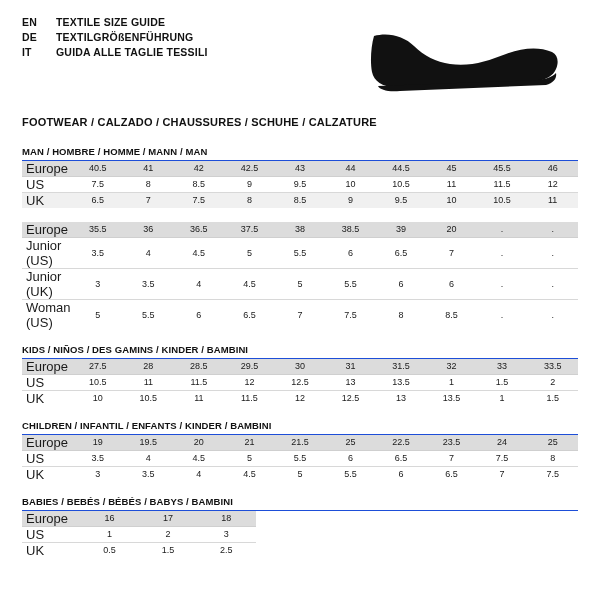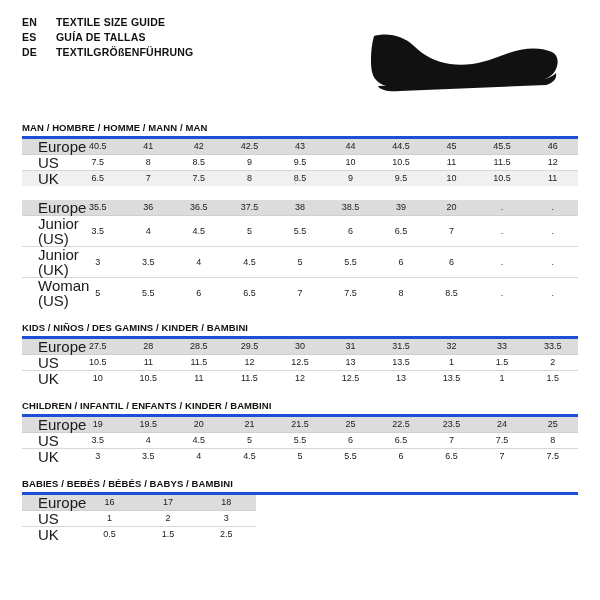--- a/index.html
+++ b/index.html
@@ -67,21 +67,21 @@
   }
   .section.tight {
     margin-top: 14px;
   }
   .section-title {
     font-size: 9.5px;
     font-weight: bold;
     letter-spacing: 0.1px;
     color: #111;
     padding-bottom: 3px;
-    border-bottom: 3px solid #1d4ed8;
+    border-bottom: 1px solid #1d4ed8;
     margin-bottom: 0;
   }
   table.sizes {
     border-collapse: collapse;
     width: 100%;
     table-layout: fixed;
   }
   table.sizes.babies {
     width: 42%;
   }
@@ -93,22 +93,22 @@
     padding: 0;
     text-align: center;
     vertical-align: middle;
     border-bottom: 1px solid #d8d8d8;
   }
   table.sizes tr:last-child td {
     border-bottom: none;
   }
   table.sizes td.rowhead {
     text-align: left;
-    padding-left: 16px;
-    font-size: 15px;
+    padding-left: 4px;
+    font-size: 13px;
   }
   table.sizes tr.head td {
     background: #dcdcdc;
     border-bottom: 1px solid #cfcfcf;
   }
   table.sizes tr.shade td {
     background: #f0f0f0;
   }
   .empty {
     color: transparent;
@@ -120,38 +120,39 @@
 <div class="page">
 
   <div class="header">
     <table class="lang-table">
       <tbody>
           <tr>
         <td class="lang-code">EN</td>
         <td class="lang-title">TEXTILE SIZE GUIDE</td>
       </tr>
       <tr>
-        <td class="lang-code">ES</td>
-        <td class="lang-title">GUÍA DE TALLAS</td>
-      </tr>
-      <tr>
         <td class="lang-code">DE</td>
         <td class="lang-title">TEXTILGRÖßENFÜHRUNG</td>
+      </tr>
+      <tr>
+        <td class="lang-code">IT</td>
+        <td class="lang-title">GUIDA ALLE TAGLIE TESSILI</td>
       </tr>
     </tbody>
       </table>
 
     <div class="shoe-art">
       <svg width="190" height="70" viewBox="0 0 190 70" xmlns="http://www.w3.org/2000/svg">
         <path d="M4 6 C18 2 34 6 44 16 C54 26 66 32 80 34 C100 37 118 31 136 24 C152 18 168 16 182 22 C188 25 189 32 186 39 C183 46 176 50 166 51 L28 57 C14 58 4 52 2 42 C0 32 1 16 4 6 Z" fill="#111111"></path>
         <path d="M8 56 L168 50 C176 49 182 47 186 43 C187 48 184 53 176 55 L30 61 C18 62 10 60 8 56 Z" fill="#111111"></path>
       </svg>
     </div>
   </div>
 
+  <div class="category-line">FOOTWEAR / CALZADO / CHAUSSURES / SCHUHE / CALZATURE</div>
 
   <div class="section">
     <div class="section-title">MAN / HOMBRE / HOMME / MANN / MAN</div>
     <table class="sizes">
       <tbody>
           <tr class="head">
         <td class="rowhead">Europe</td>
         <td>40.5</td>
         <td>41</td>
         <td>42</td>

